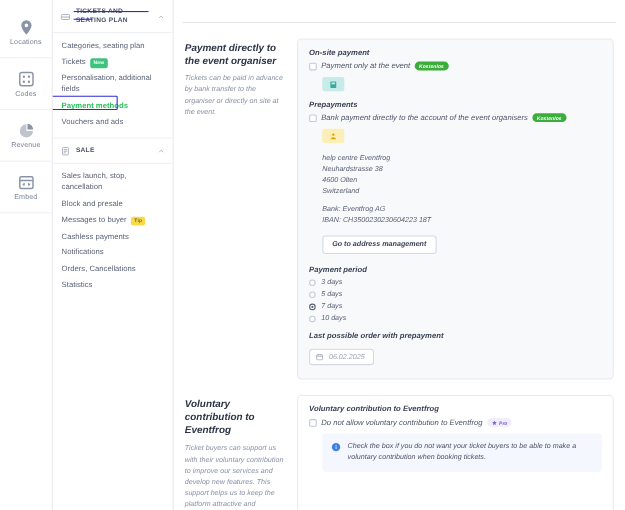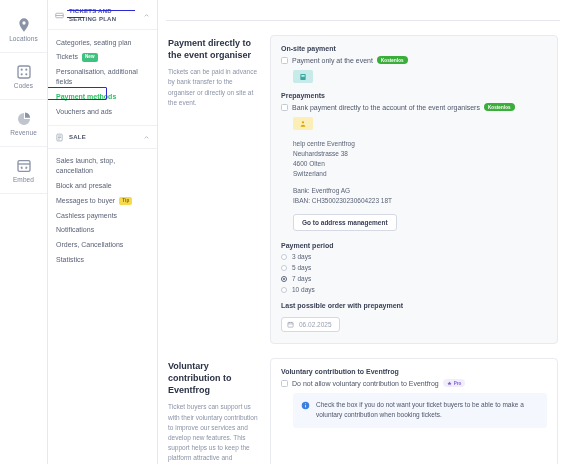--- a/index.html
+++ b/index.html
@@ -73,21 +73,21 @@
     position: absolute; border: 1.4px solid #2b2bd6;
     border-radius: 1px; pointer-events: none;
   }
   .underline-ann {
     position: absolute; background: #2b2bd6; height: 1.4px;
   }
 
   
   .main {
     flex: 1; background: #ffffff;
-    overflow: hidden; position: relative;
+    overflow: hidden; position: relative; font-style: italic;
   }
   .topline { height: 1px; background: #e6e8ee; margin: 20px 8px 0 8px; }
 
   .block { display: flex; padding: 14px 10px 0 10px; gap: 10px; }
   .block-desc { width: 92px; flex: 0 0 92px; padding-top: 3px; }
   .block-title {
     font-size: 9px; font-weight: bold; color: #2b3245;
     line-height: 1.3; margin-bottom: 6px;
   }
   .block-text { font-size: 6.5px; color: #8b93a7; line-height: 1.55; }

